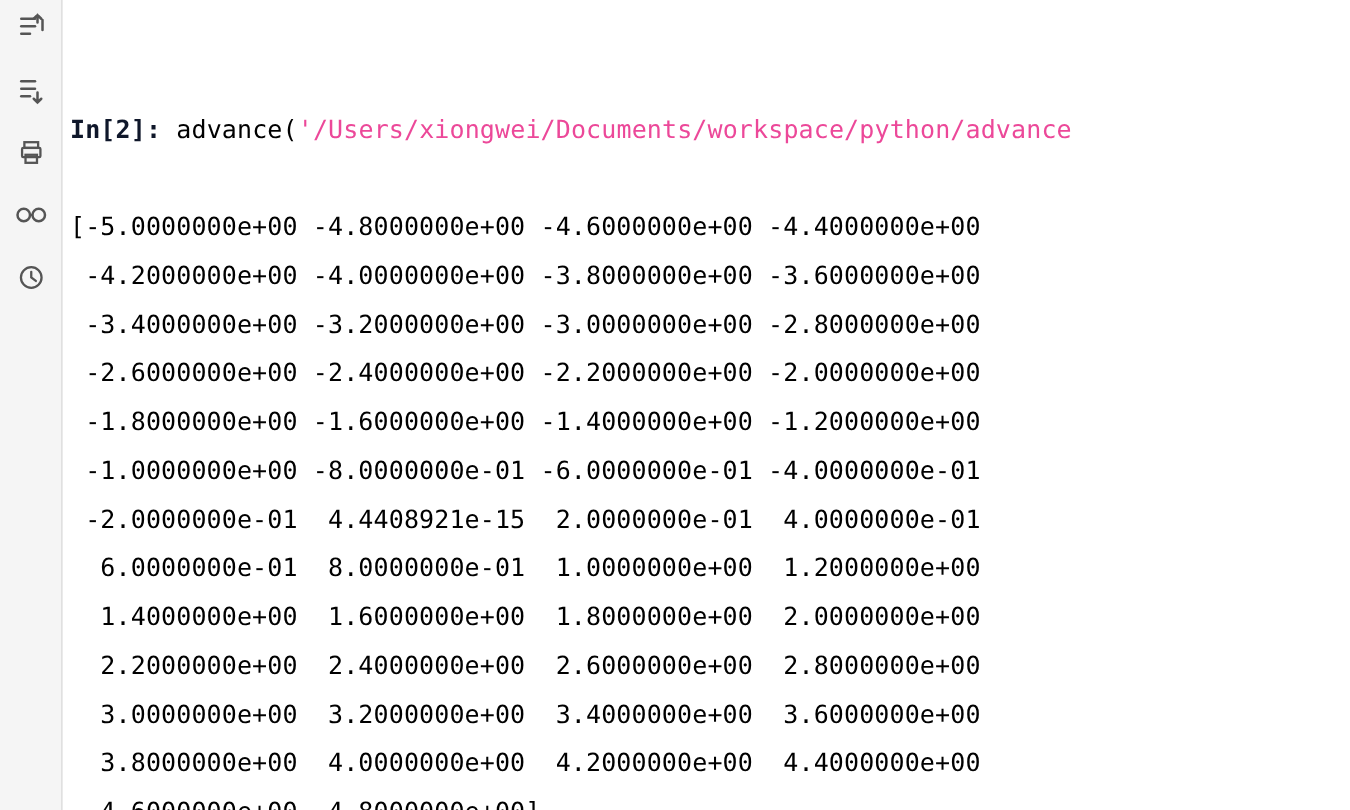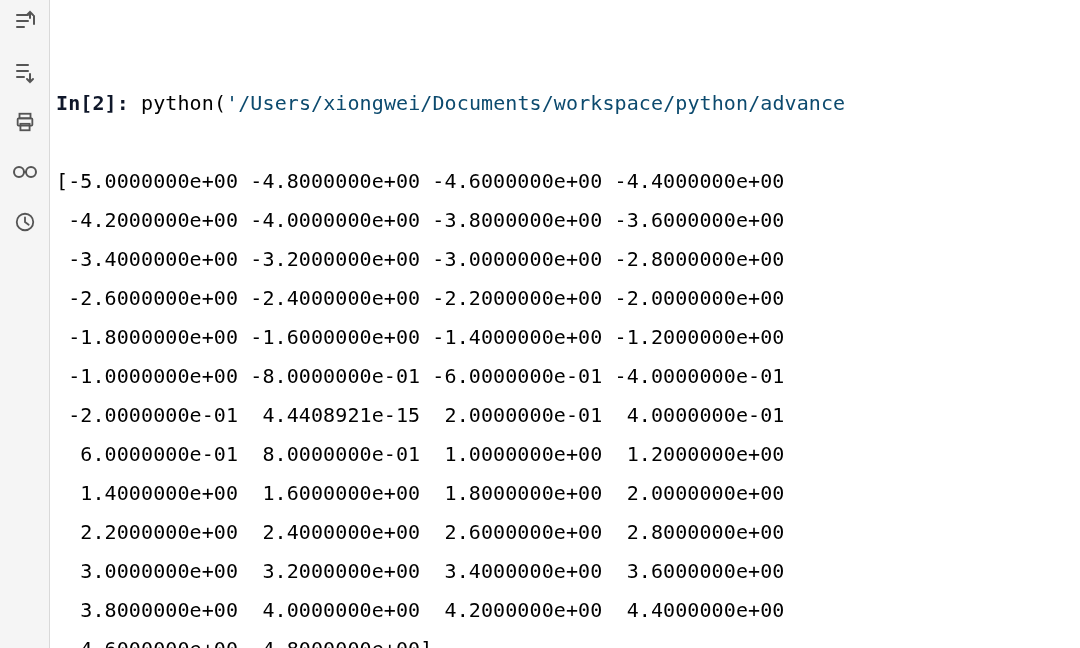--- a/index.html
+++ b/index.html
@@ -30,21 +30,21 @@
   .console {
     flex: 1;
     padding: 6px 10px 10px 6px;
     overflow: hidden;
     white-space: pre;
     line-height: 1.95;
     letter-spacing: 0.1px;
   }
   .prompt-in { color: #0f172a; font-weight: 600; }
   .command  { color: #000; }
-  .string   { color: #0c4a6e; }
+  .string   { color: #ec4899; }
   .output   { color: #000; }
   .line { display: block; }
 </style>
 </head>
 <body>
 
 <div class="wrap">
 
   <div class="toolbar">
     <div class="tbtn" title="Run line">
@@ -90,21 +90,21 @@
       <span>
         <svg width="22" height="22" viewBox="0 0 24 24" fill="none" stroke="currentColor" stroke-width="2">
           <circle cx="12" cy="12" r="9"></circle>
           <path d="M12 7 v5 l4 3" stroke-linecap="round"></path>
         </svg>
       </span>
     </div>
   </div>
 
   <div class="console">
-    <span class="line"><span class="prompt-in"><span>In[</span><span>2</span><span>]:</span></span> <span class="command"><span>python</span><span>(</span></span><span class="string">'/Users/xiongwei/Documents/workspace/python/advance</span></span><span id="out-block" class="output">
+    <span class="line"><span class="prompt-in"><span>In[</span><span>2</span><span>]:</span></span> <span class="command"><span>advance</span><span>(</span></span><span class="string">'/Users/xiongwei/Documents/workspace/python/advance</span></span><span id="out-block" class="output">
 [-5.0000000e+00 -4.8000000e+00 -4.6000000e+00 -4.4000000e+00
  -4.2000000e+00 -4.0000000e+00 -3.8000000e+00 -3.6000000e+00
  -3.4000000e+00 -3.2000000e+00 -3.0000000e+00 -2.8000000e+00
  -2.6000000e+00 -2.4000000e+00 -2.2000000e+00 -2.0000000e+00
  -1.8000000e+00 -1.6000000e+00 -1.4000000e+00 -1.2000000e+00
  -1.0000000e+00 -8.0000000e-01 -6.0000000e-01 -4.0000000e-01
  -2.0000000e-01  4.4408921e-15  2.0000000e-01  4.0000000e-01
   6.0000000e-01  8.0000000e-01  1.0000000e+00  1.2000000e+00
   1.4000000e+00  1.6000000e+00  1.8000000e+00  2.0000000e+00
   2.2000000e+00  2.4000000e+00  2.6000000e+00  2.8000000e+00

